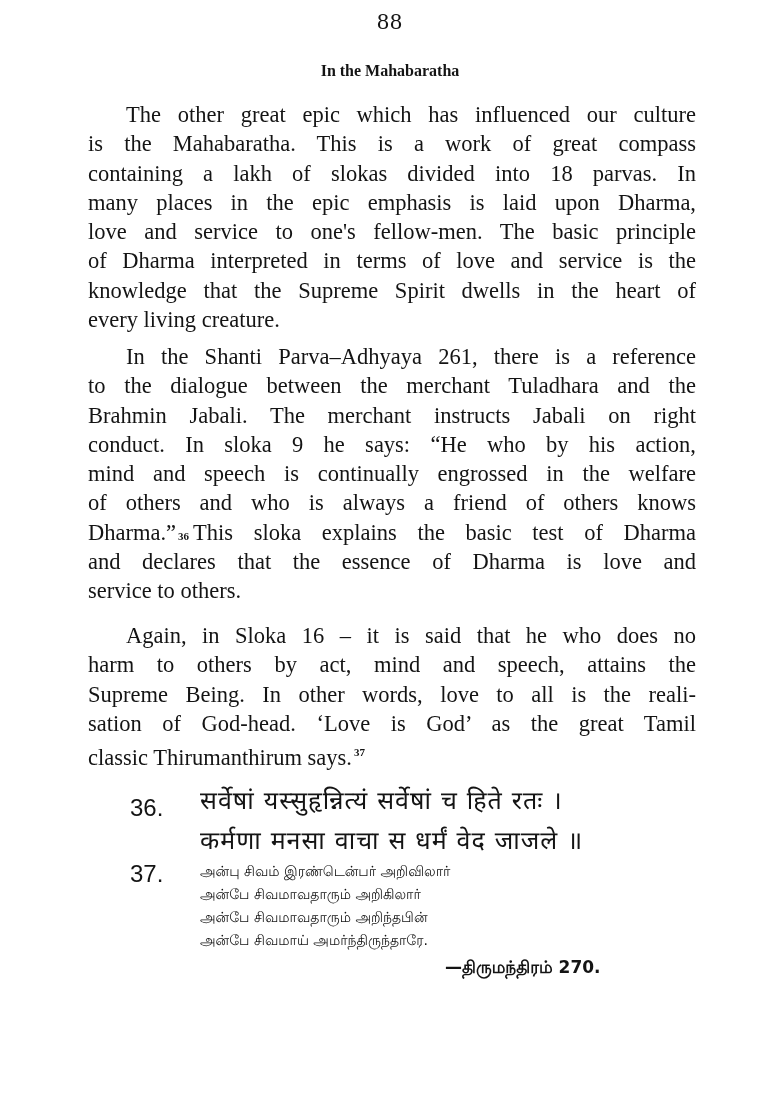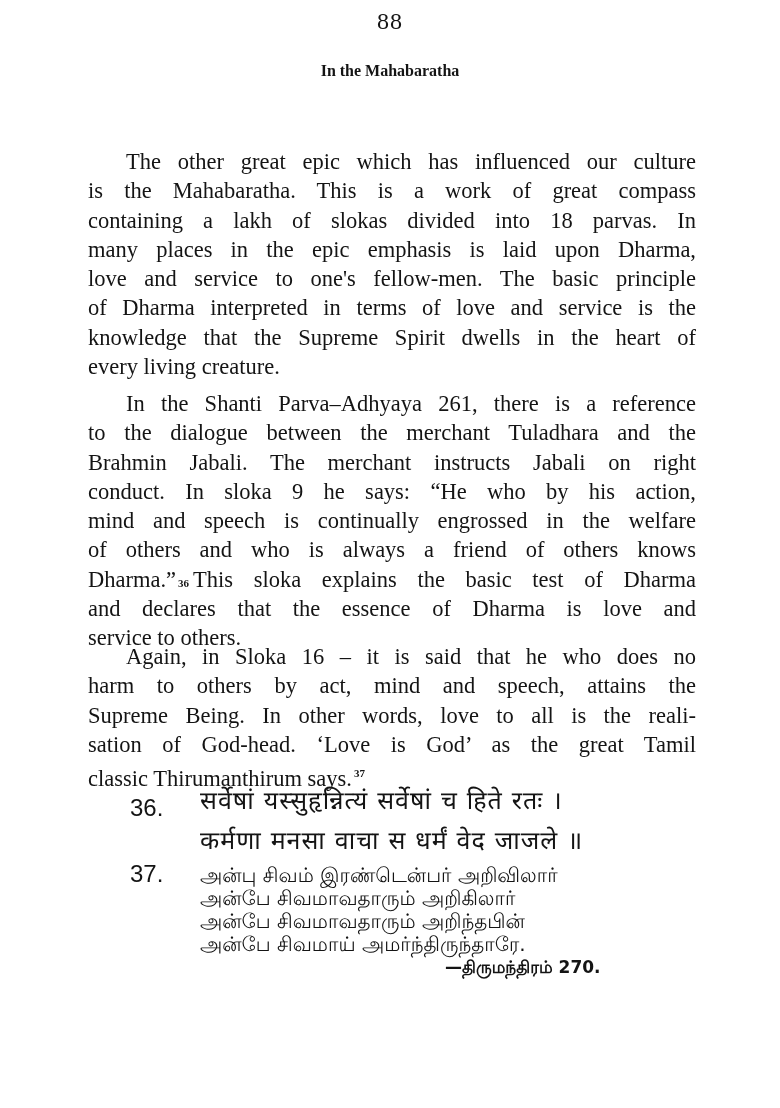--- a/index.html
+++ b/index.html
@@ -52,21 +52,20 @@
     white-space: nowrap;
     text-align: justify;
     text-align-last: justify;
     overflow: visible;
   }
   .line.last {
     text-align-last: left;
   }
   .line.indent {
     padding-left: 38px;
-    margin-top: 47px;
   }
   .sup {
     font-size: 11px;
     vertical-align: 9px;
     font-weight: bold;
     margin-left: 2px;
     margin-right: 4px;
   }
   .fn {
     position: absolute;
@@ -84,21 +83,21 @@
     left: 70px;
     font-family: "DejaVu Sans", sans-serif;
     font-size: 25px;
     white-space: nowrap;
     letter-spacing: 1px;
   }
   .tamil-line {
     position: absolute;
     left: 70px;
     font-family: "DejaVu Sans", sans-serif;
-    font-size: 20px;
+    font-size: 14px;
     white-space: nowrap;
   }
   .tamil-attrib {
     position: absolute;
     left: 315px;
     font-family: "DejaVu Sans", sans-serif;
     font-size: 17px;
     font-weight: bold;
     white-space: nowrap;
   }
@@ -131,21 +130,21 @@
     <div class="line">of others and who is always a friend of others knows</div>
     <div class="line" style="display:flex;align-items:baseline;text-align:left;">
       <span>Dharma.”</span>
       <span class="sup">36</span>
       <span style="flex:1;text-align:justify;text-align-last:justify;">This sloka explains the basic test of Dharma</span>
     </div>
     <div class="line">and declares that the essence of Dharma is love and</div>
     <div class="line last">service to others.</div>
   </div>
 
-  <div class="body" style="top:595px;">
+  <div class="body" style="top:621px;">
     <div class="line indent">Again, in Sloka 16 – it is said that he who does no</div>
     <div class="line">harm to others by act, mind and speech, attains the</div>
     <div class="line">Supreme Being. In other words, love to all is the reali-</div>
     <div class="line">sation of God-head. ‘Love is God’ as the great Tamil</div>
     <div class="line last">
       <span>classic Thirumanthirum says.</span><span class="sup">37</span>
     </div>
   </div>
 
   <div class="fn" style="top:780px;height:70px;">

